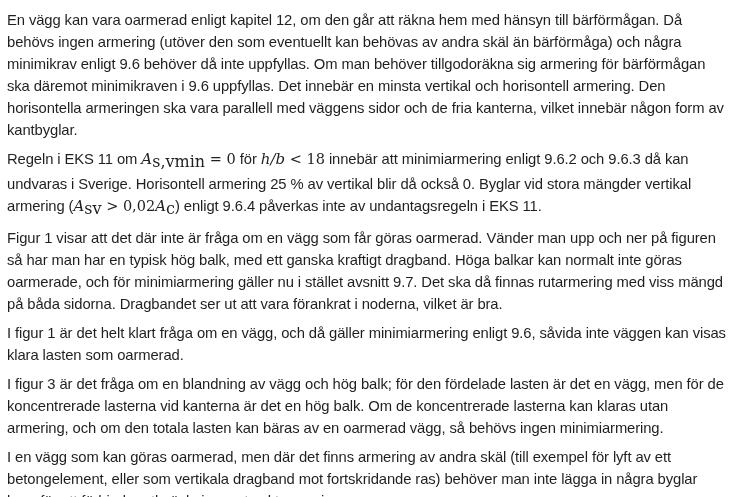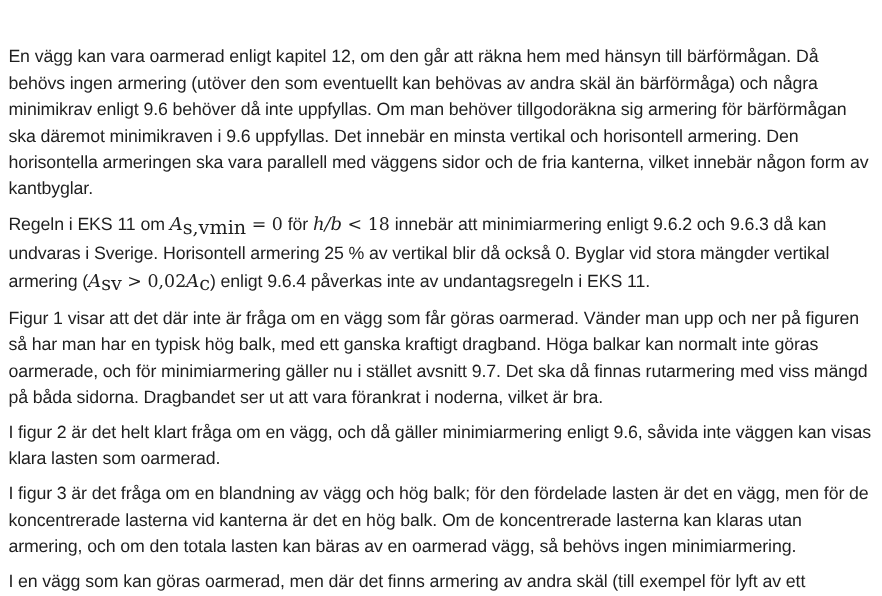--- a/index.html
+++ b/index.html
@@ -15,21 +15,20 @@
   .doc {
     box-sizing: border-box;
     width: 735px;
     height: 417px;
     padding: 9px 6px 0 7px;
     font-family: "Liberation Sans", sans-serif;
     font-size: 14.8px;
     line-height: 22px;
     color: #1f1f1f;
     letter-spacing: -0.1px;
-    margin-top: 28px;
   }
   p.para {
     margin: 0 0 7px 0;
     padding: 0;
   }
   
   .m {
     font-family: "DejaVu Serif", serif;
     font-style: italic;
     font-size: 15px;
@@ -58,17 +57,17 @@
   }
 </style>
 </head>
 <body>
 
 <div class="doc">
   <div>
       <p class="para"><span>En vägg kan vara oarmerad enligt kapitel 12, om den går att räkna hem med hänsyn till bärförmågan. Då behövs ingen armering (utöver den som eventuellt kan behövas av andra skäl än bärförmåga) och några minimikrav enligt 9.6 behöver då inte uppfyllas. Om man behöver tillgodoräkna sig armering för bärförmågan ska däremot minimikraven i 9.6 uppfyllas. Det innebär en minsta vertikal och horisontell armering. Den horisontella armeringen ska vara parallell med väggens sidor och de fria kanterna, vilket innebär någon form av kantbyglar.</span></p>
       <p class="para"><span>Regeln i EKS 11 om </span><span class="m">A</span><span class="msub">s,vmin</span><span class="mu"> = 0</span><span> för </span><span class="m">h/b</span><span class="mu"> &lt; 18</span><span> innebär att minimiarmering enligt 9.6.2 och 9.6.3 då kan undvaras i Sverige. Horisontell armering 25 % av vertikal blir då också 0. Byglar vid stora mängder vertikal armering (</span><span class="m">A</span><span class="msub">sv</span><span class="mu"> &gt; 0,02</span><span class="m">A</span><span class="msub">c</span><span>) enligt 9.6.4 påverkas inte av undantagsregeln i EKS 11.</span></p>
       <p class="para"><span>Figur 1 visar att det där inte är fråga om en vägg som får göras oarmerad. Vänder man upp och ner på figuren så har man har en typisk hög balk, med ett ganska kraftigt dragband. Höga balkar kan normalt inte göras oarmerade, och för minimiarmering gäller nu i stället avsnitt 9.7. Det ska då finnas rutarmering med viss mängd på båda sidorna. Dragbandet ser ut att vara förankrat i noderna, vilket är bra.</span></p>
-      <p class="para"><span>I figur 2 är det helt klart fråga om en vägg, och då gäller minimiarmering enligt 9.6, såvida inte väggen kan visas klara lasten som oarmerad.</span></p>
+      <p class="para"><span>I figur 1 är det helt klart fråga om en vägg, och då gäller minimiarmering enligt 9.6, såvida inte väggen kan visas klara lasten som oarmerad.</span></p>
       <p class="para"><span>I figur 3 är det fråga om en blandning av vägg och hög balk; för den fördelade lasten är det en vägg, men för de koncentrerade lasterna vid kanterna är det en hög balk. Om de koncentrerade lasterna kan klaras utan armering, och om den totala lasten kan bäras av en oarmerad vägg, så behövs ingen minimiarmering.</span></p>
       <p class="para"><span>I en vägg som kan göras oarmerad, men där det finns armering av andra skäl (till exempel för lyft av ett betongelement, eller som vertikala dragband mot fortskridande ras) behöver man inte lägga in några byglar bara för att förhindra </span><span class="sp">utknäckning</span><span> av tryckt armering.</span></p>
     </div>
 </div>
 
 </body></html>

